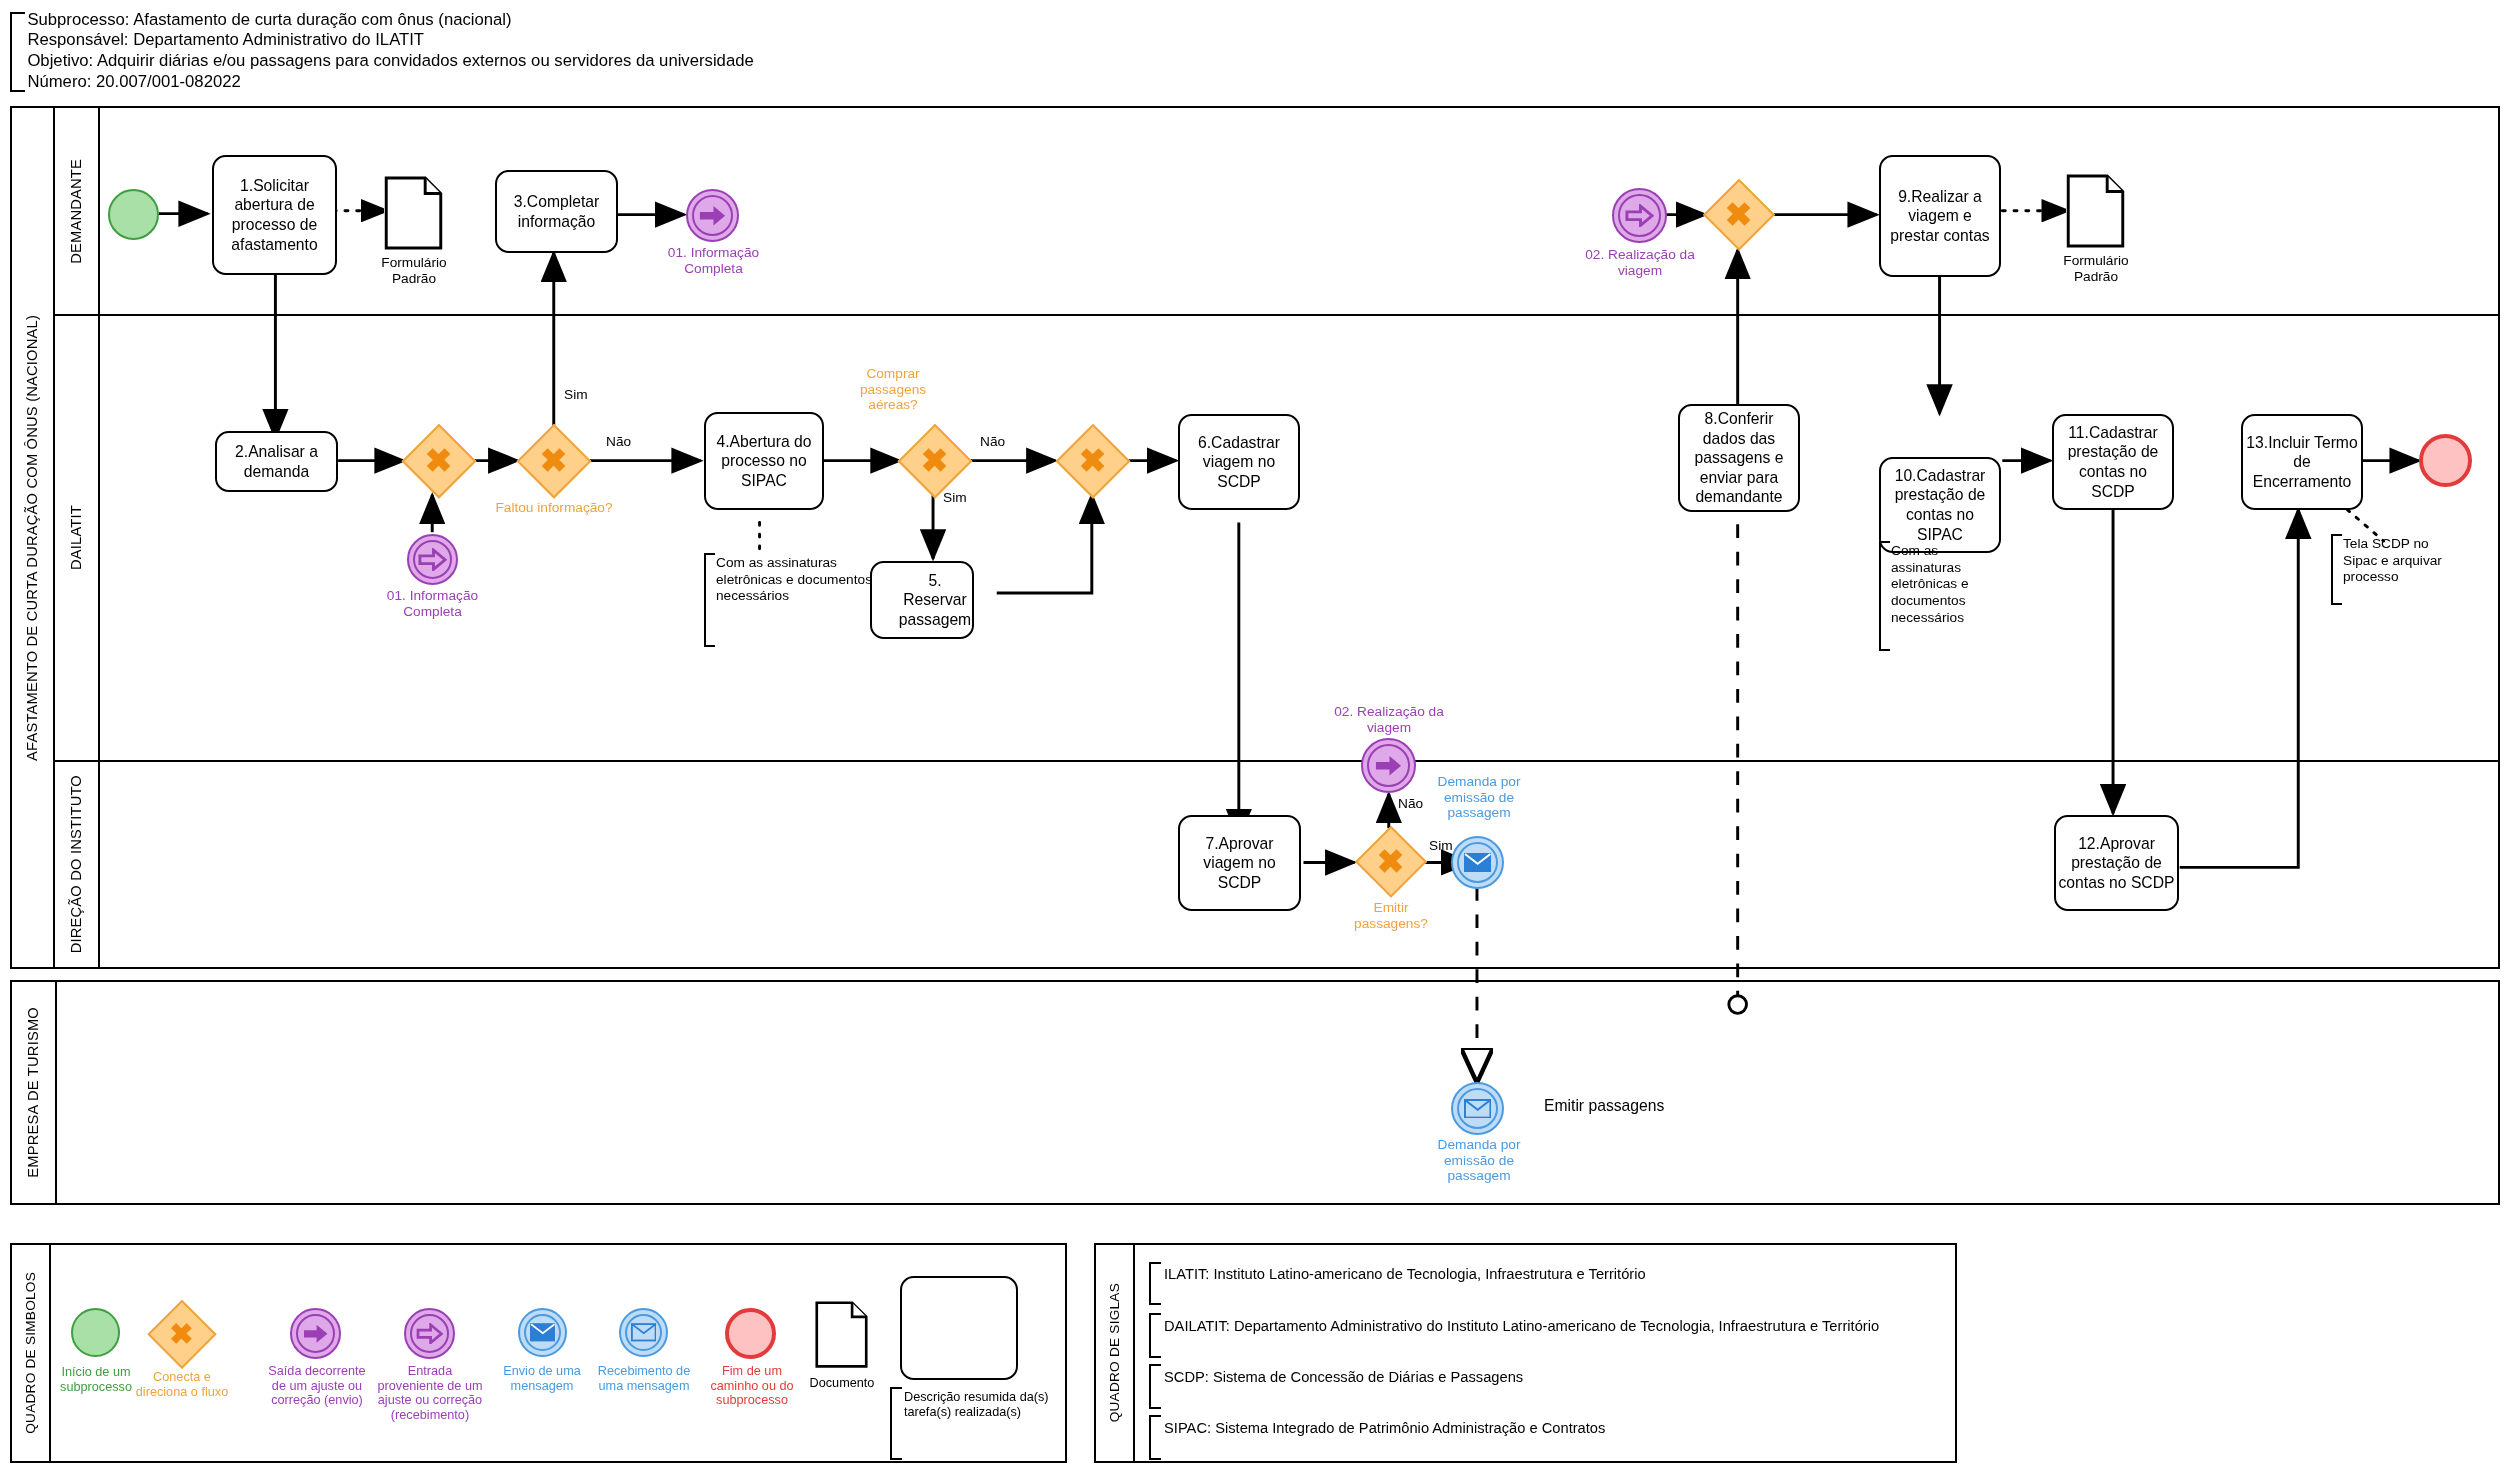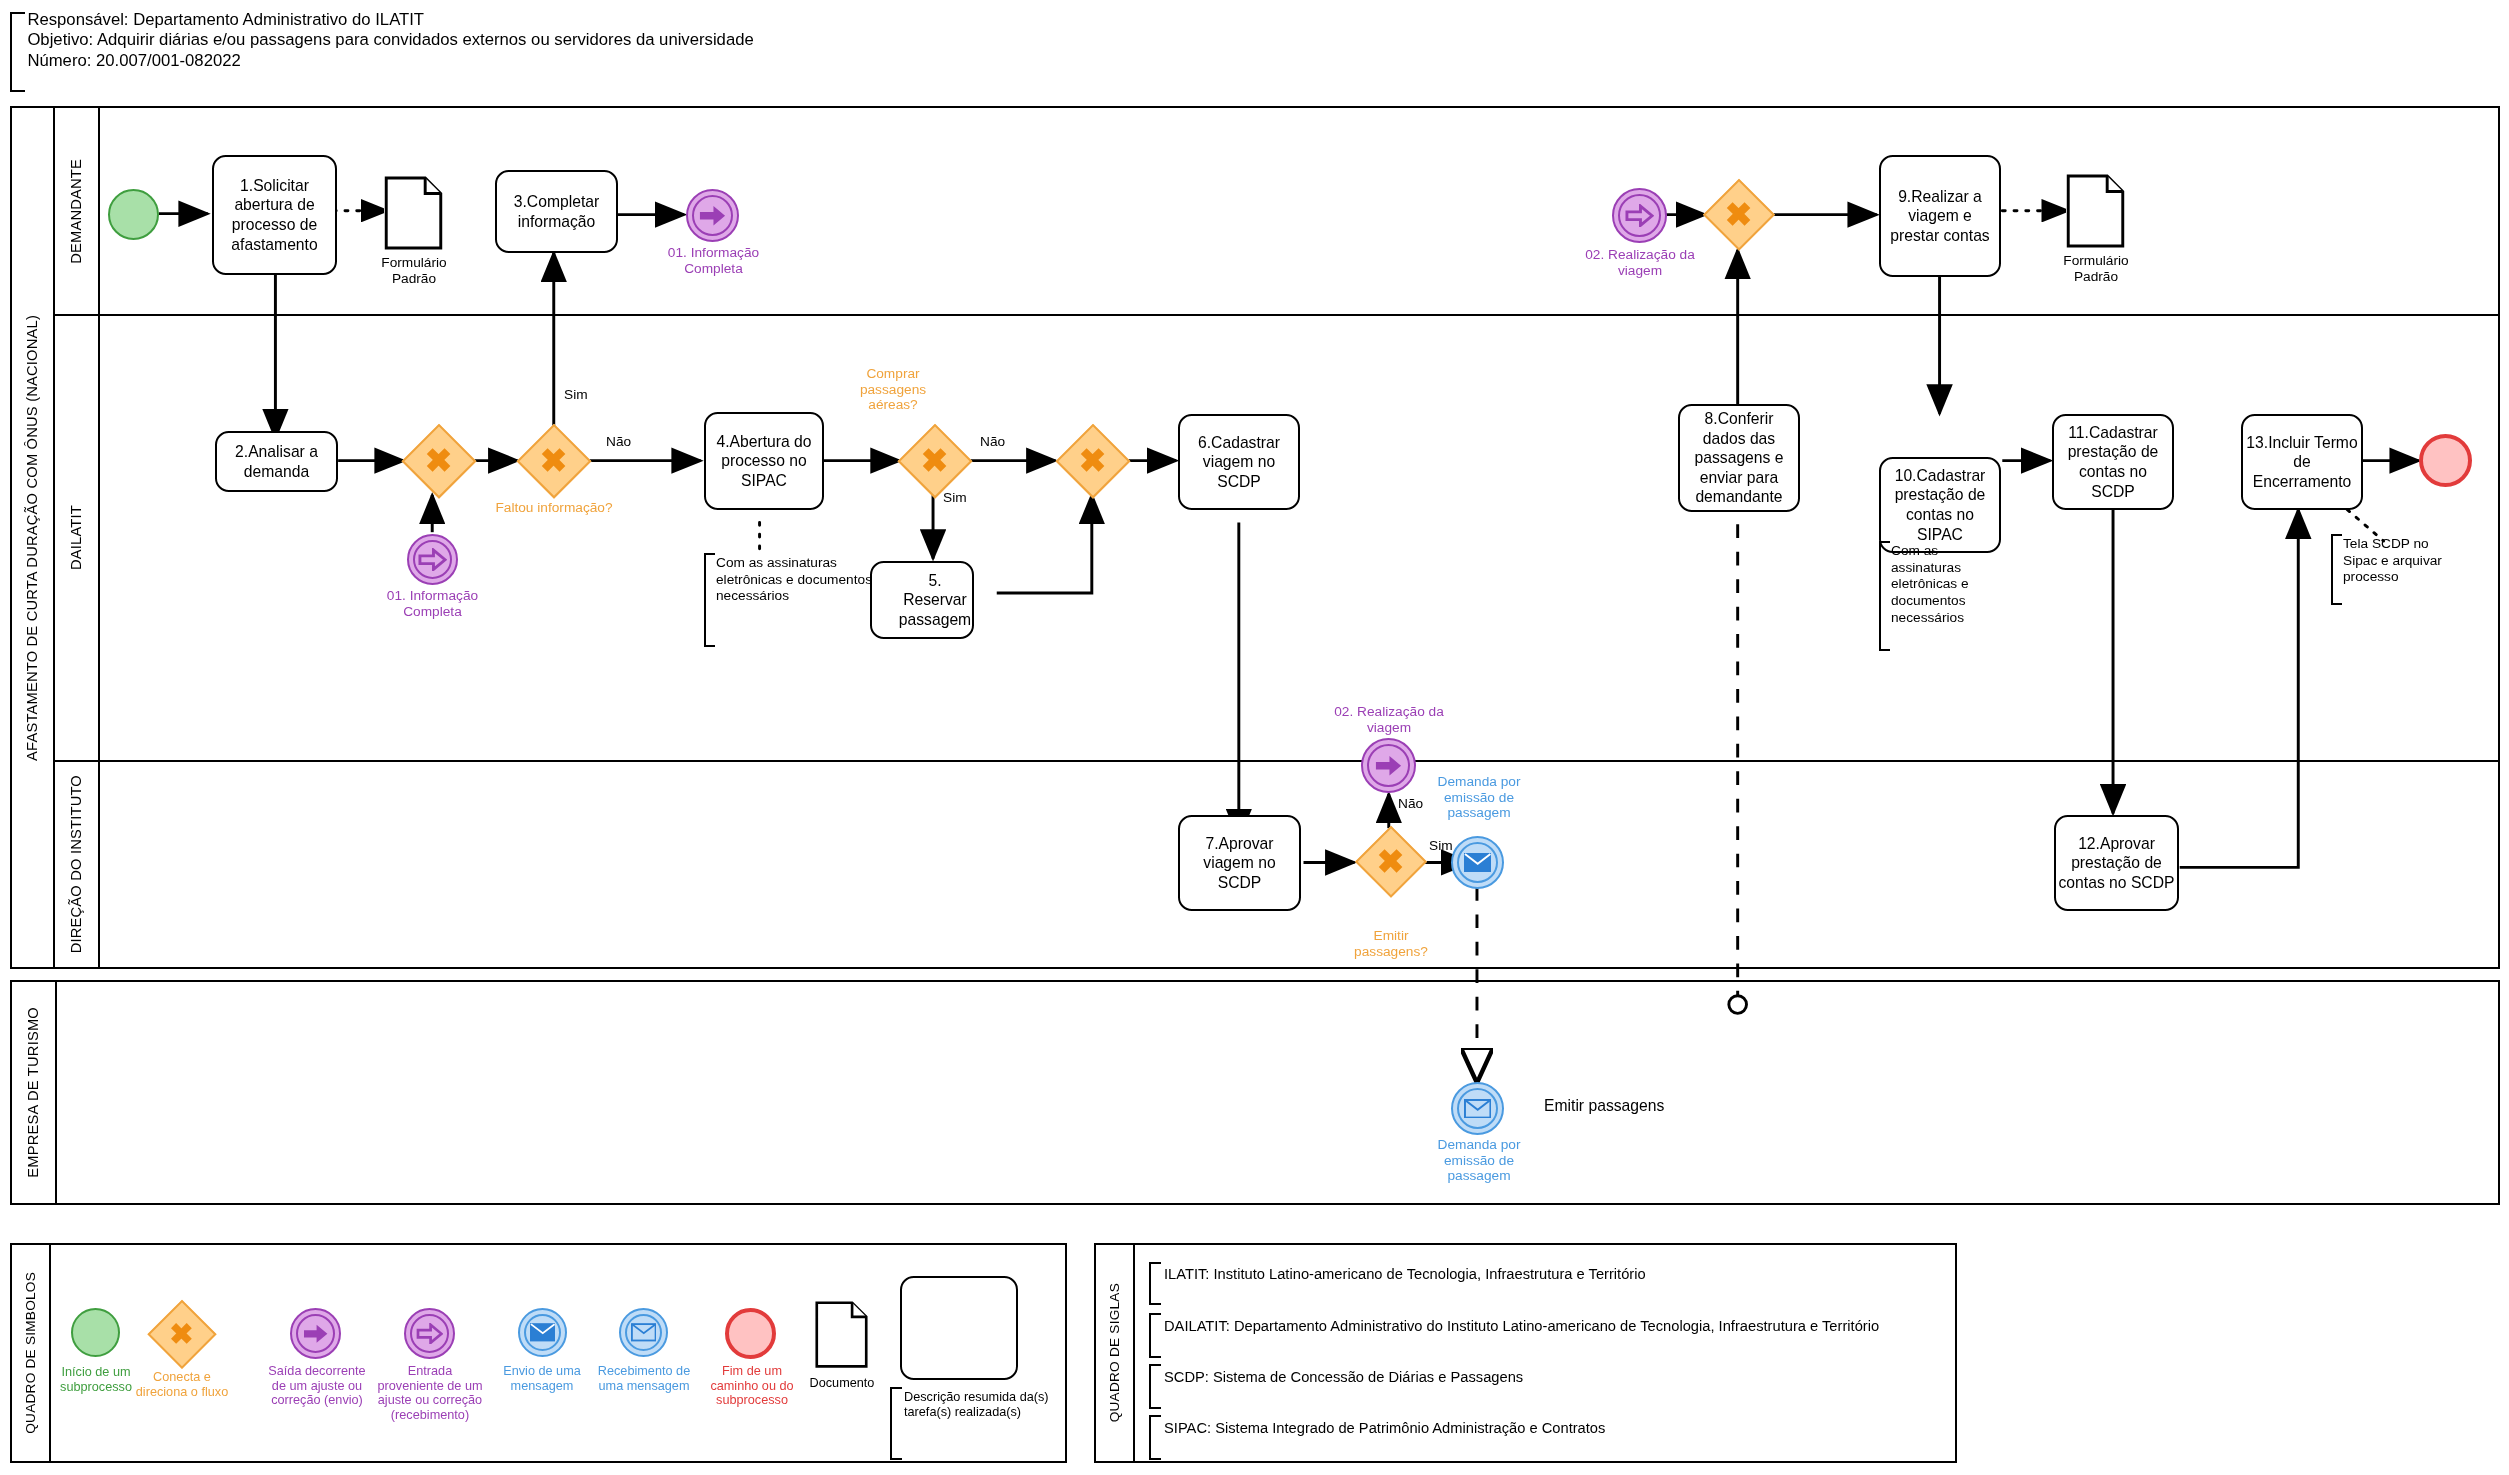--- a/index.html
+++ b/index.html
@@ -61,20 +61,21 @@
 
   svg.ovl{position:absolute;left:0;top:0;width:2509px;height:1475px;pointer-events:none;}
 </style>
 </head>
 <body>
 
 <div id="root">
 
   <div class="header-bracket"></div>
   <div class="header-lines">
+    <div>Subprocesso: Afastamento de curta duração com ônus (nacional)</div>
     <div>Responsável: Departamento Administrativo do ILATIT</div>
     <div>Objetivo: Adquirir diárias e/ou passagens para convidados externos ou servidores da universidade</div>
     <div>Número: 20.007/001-082022</div>
   </div>
 
   <div class="pool" style="left:9.8px;top:106px;width:2490px;height:863px;">
     <div class="pool-title">
       <span class="vtext">AFASTAMENTO DE CURTA DURAÇÃO COM ÔNUS (NACIONAL)</span>
     </div>
     <div class="lane-title" style="top:0;height:206px;">
@@ -300,21 +301,21 @@
   <div class="lbl lbl-black" style="left:2047px;top:253px;width:98px;">
     <div style="white-space:normal;">Formulário Padrão</div>
   </div>
 
   <div class="task" style="left:1178px;top:815px;width:123px;height:96px;">7.Aprovar viagem no SCDP</div>
 
   <div class="gw" style="left:1357px;top:828px;width:67px;height:67px;">
     <div class="dia"></div>
     <div class="xg">✖</div>
   </div>
-  <div class="lbl lbl-orange" style="left:1341px;top:900px;width:100px;margin-top:28px;">
+  <div class="lbl lbl-orange" style="left:1341px;top:900px;width:100px;">
     <div style="white-space:normal;">Emitir passagens?</div>
   </div>
   <div class="lbl lbl-black" style="left:1398px;top:796px;width:39px;text-align:left;">Não</div>
   <div class="lbl lbl-black" style="left:1429px;top:838px;width:39px;text-align:left;">Sim</div>
 
   <div class="ev ev-link" style="left:1361px;top:738px;width:55px;height:55px;">
     <div class="inner"></div>
     <svg width="29" height="23.5" viewBox="0 0 30 24" style="position:relative;z-index:2;">
         <path d="M2,8 L16,8 L16,2 L28,12 L16,22 L16,16 L2,16 Z" fill="#9b3fb5"></path>
       </svg>

